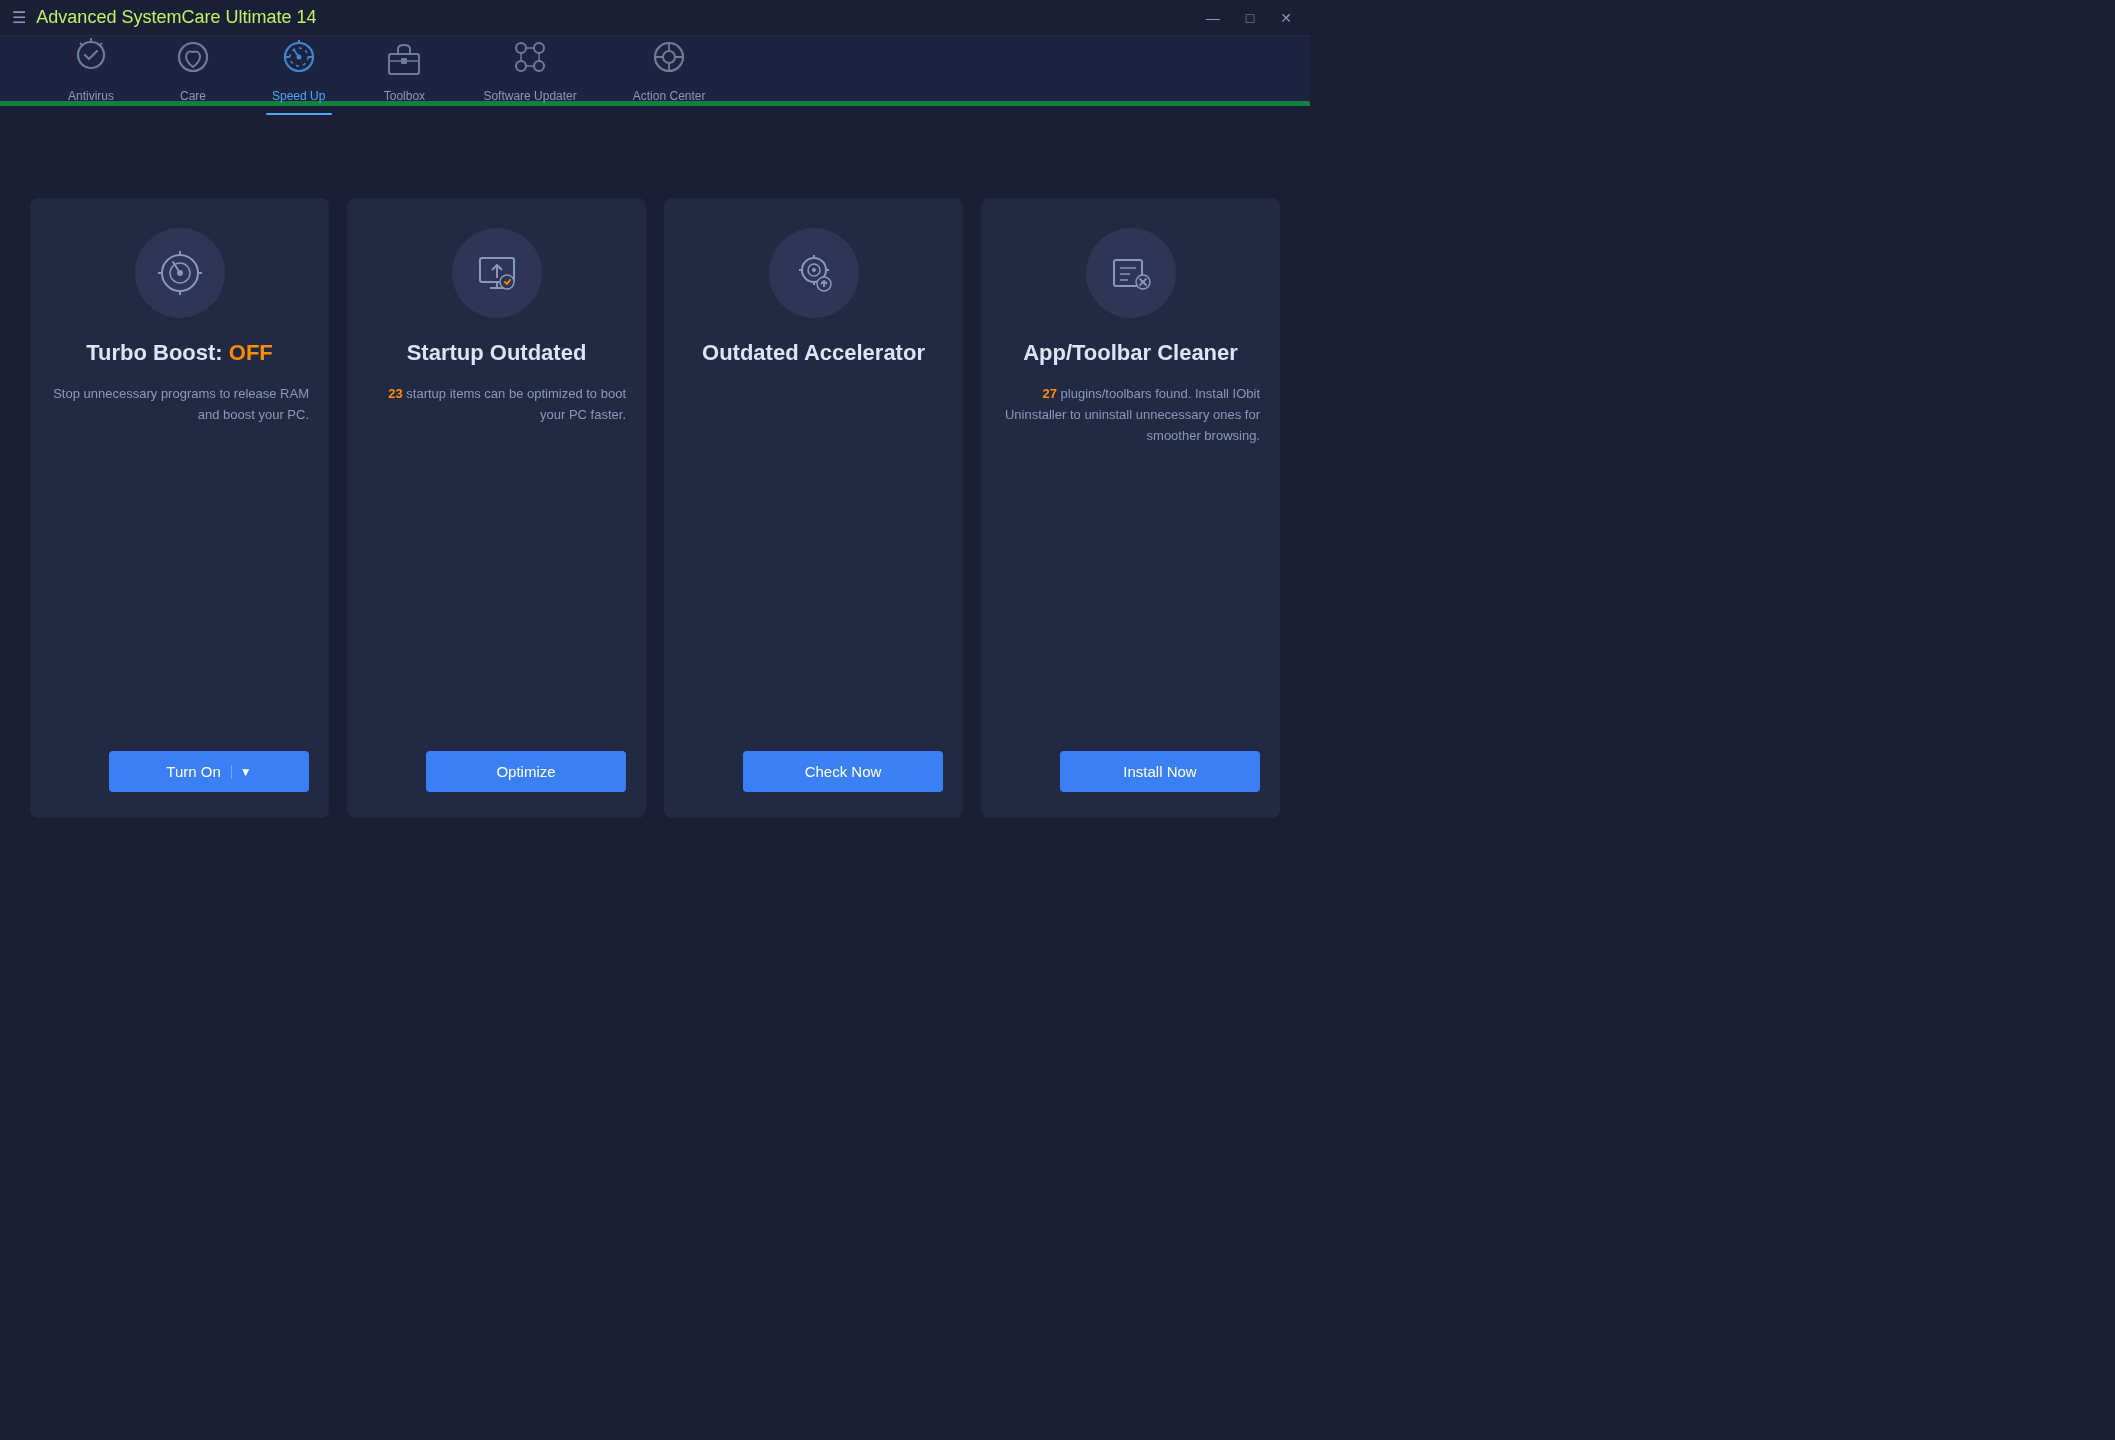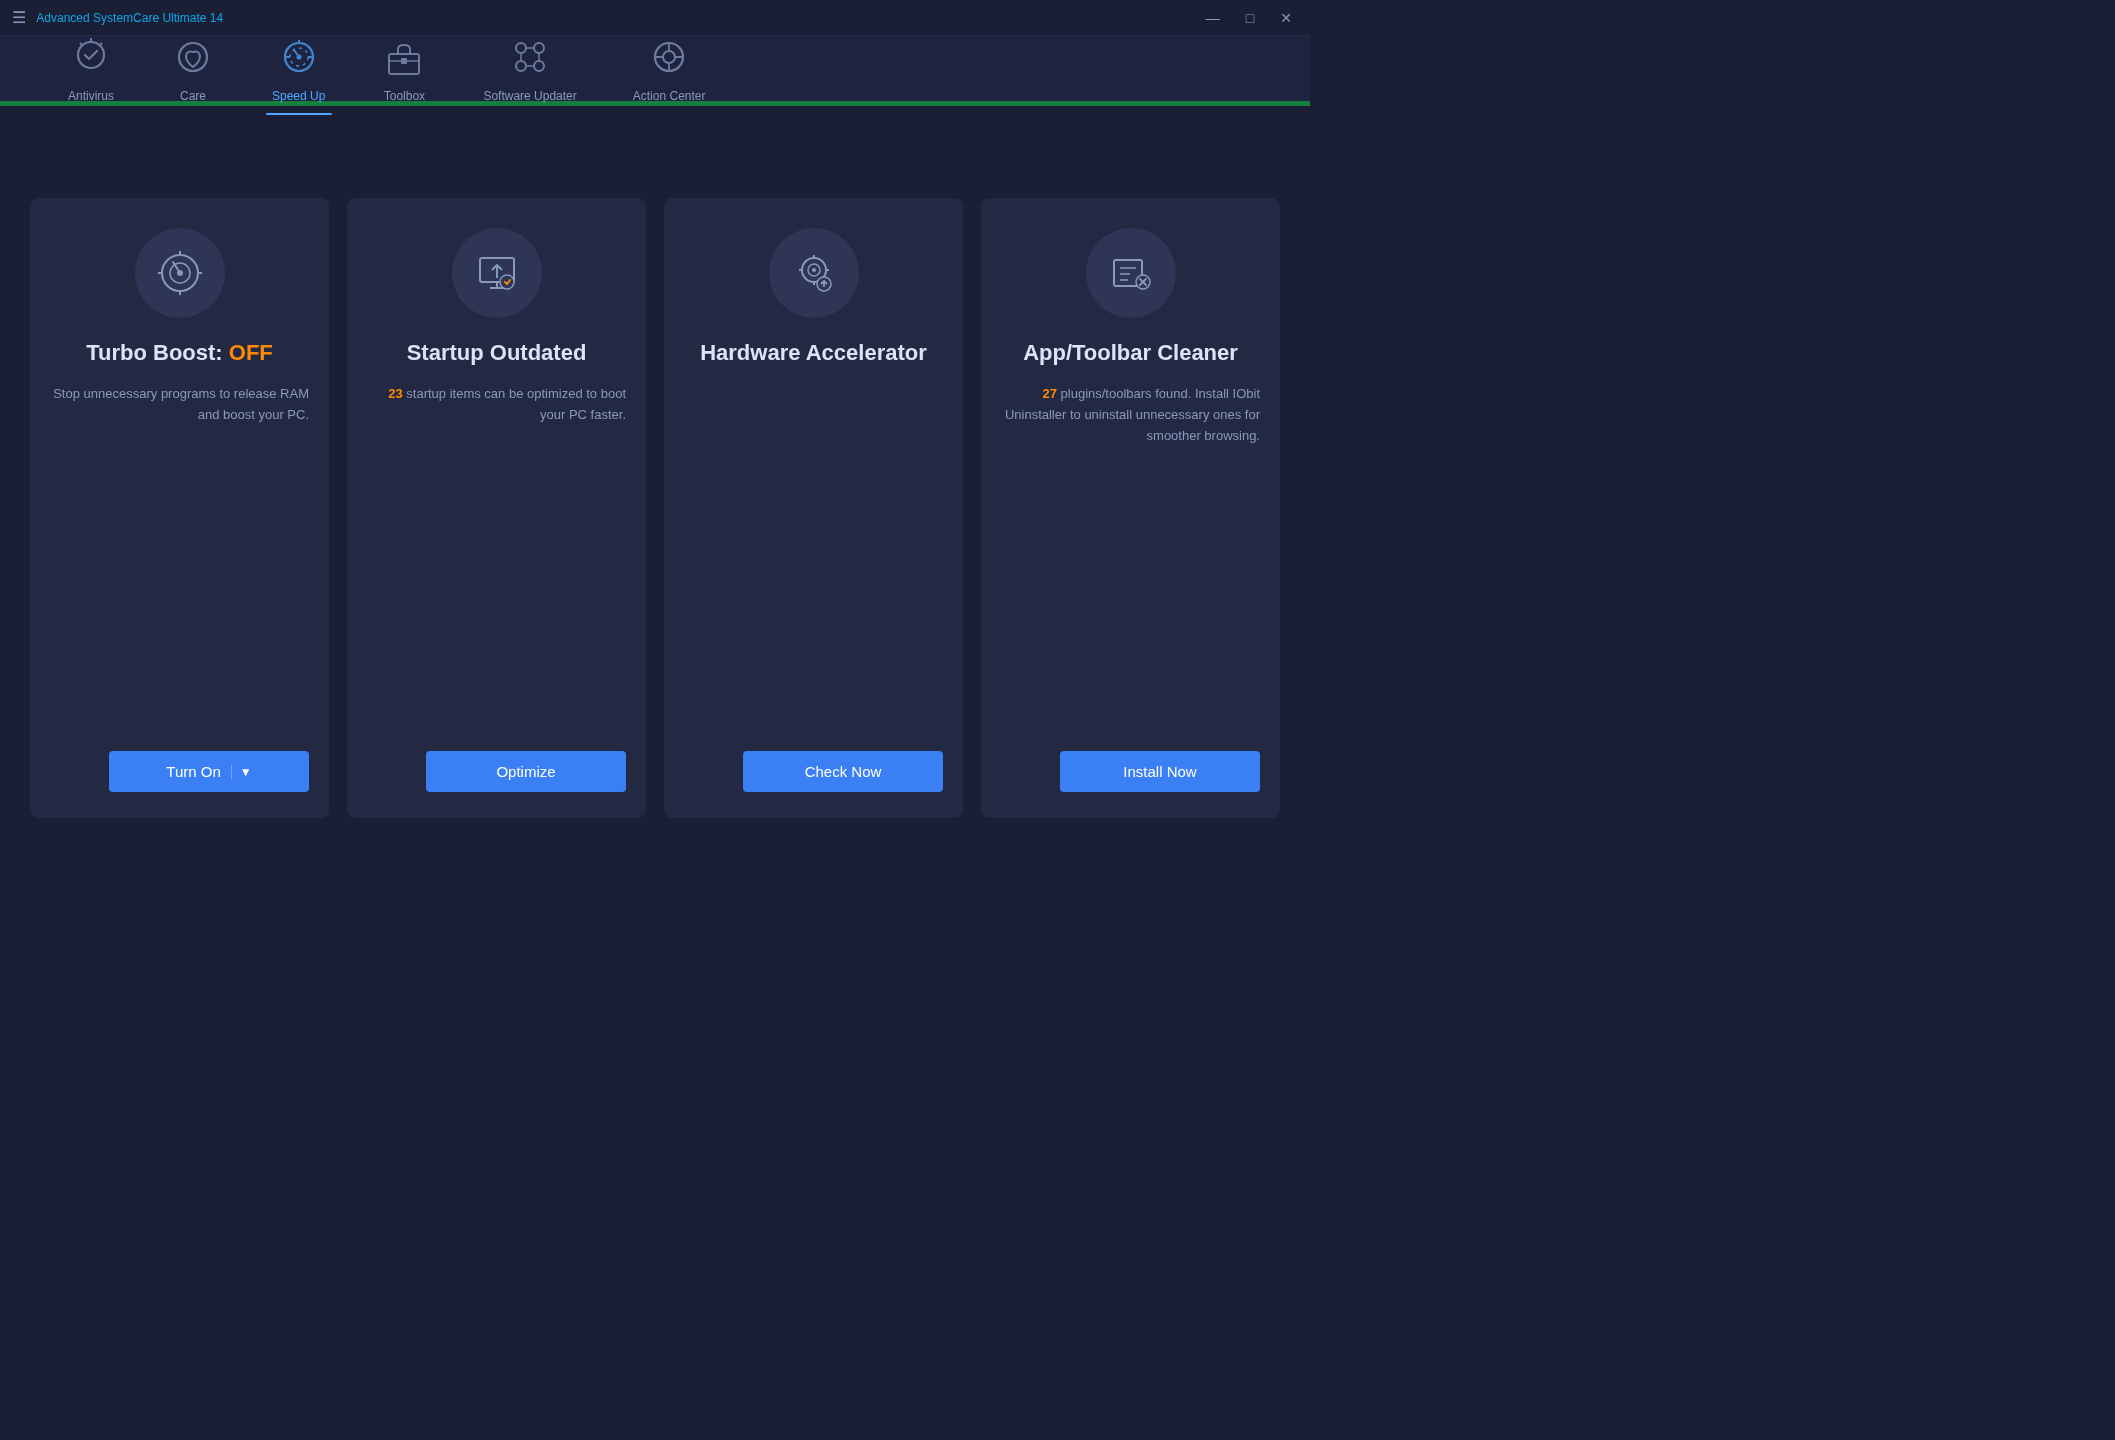--- a/index.html
+++ b/index.html
@@ -23,22 +23,22 @@
       padding: 0 12px;
       border-bottom: 1px solid #252b45;
     }
     .titlebar-menu-icon {
       color: #8899bb;
       font-size: 16px;
       margin-right: 10px;
       cursor: pointer;
     }
     .titlebar-title {
-      font-size: 12px;
-      color: #0ea5e9;
+      font-size: 18px;
+      color: #bef264;
       flex: 1;
     }
     .titlebar-controls {
       display: flex;
       gap: 14px;
     }
     .titlebar-btn {
       color: #8899bb;
       font-size: 14px;
       cursor: pointer;
@@ -341,21 +341,21 @@
           <circle cx="25" cy="22" r="2" fill="#8899bb"></circle>
           <path d="M25 10 L25 7" stroke="#8899bb" stroke-width="2"></path>
           <path d="M13 22 L10 22" stroke="#8899bb" stroke-width="2"></path>
           <path d="M37 22 L40 22" stroke="#8899bb" stroke-width="2"></path>
           <path d="M25 34 L25 37" stroke="#8899bb" stroke-width="2"></path>
           <circle cx="35" cy="36" r="7" fill="#2e3555" stroke="#8899bb" stroke-width="1.5"></circle>
           <path d="M32 36 L35 33 L35 39" stroke="#8899bb" stroke-width="1.8" stroke-linejoin="round"></path>
           <path d="M35 33 L38 36" stroke="#8899bb" stroke-width="1.8"></path>
         </svg>
       </div>
-      <div class="card-title">Hardware Accelerator</div>
+      <div class="card-title">Outdated Accelerator</div>
       <div class="card-btn-wrap">
         <button class="btn-primary">
           <span>Check Now</span>
         </button>
       </div>
     </div>
 
     <div class="card">
       <div class="card-icon-circle">
         <svg width="50" height="50" viewBox="0 0 50 50" fill="none" xmlns="http://www.w3.org/2000/svg">

